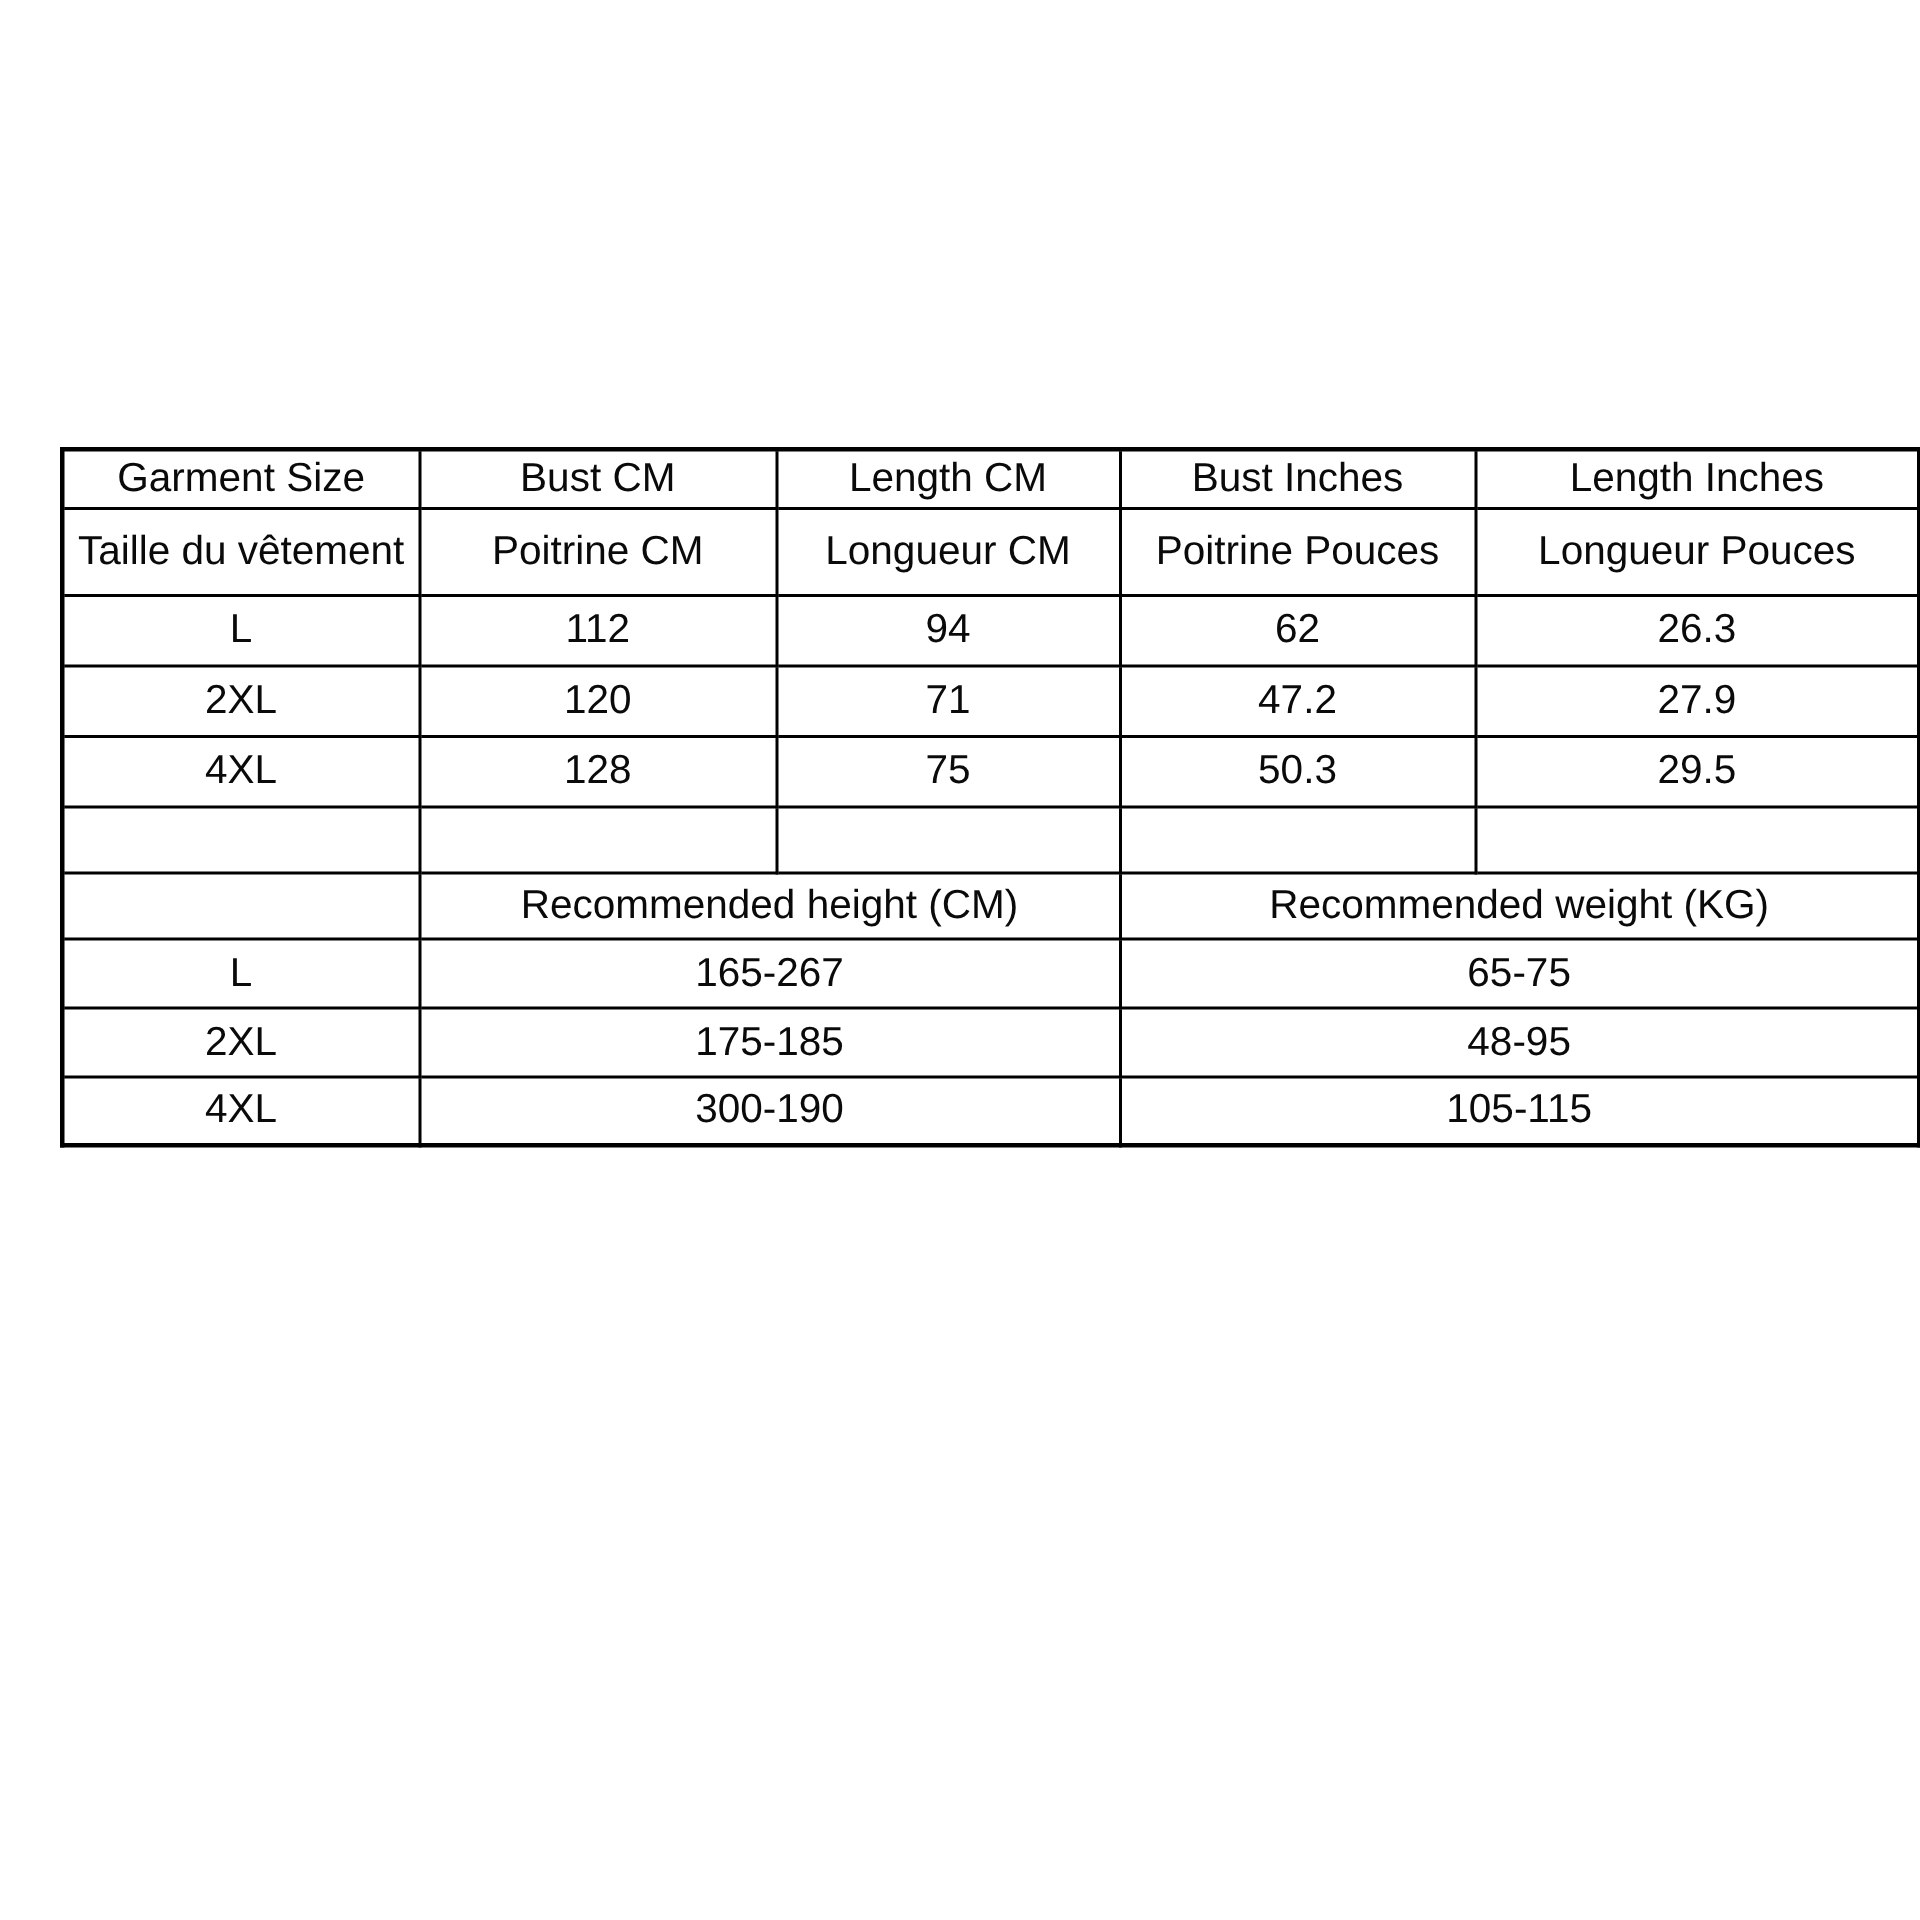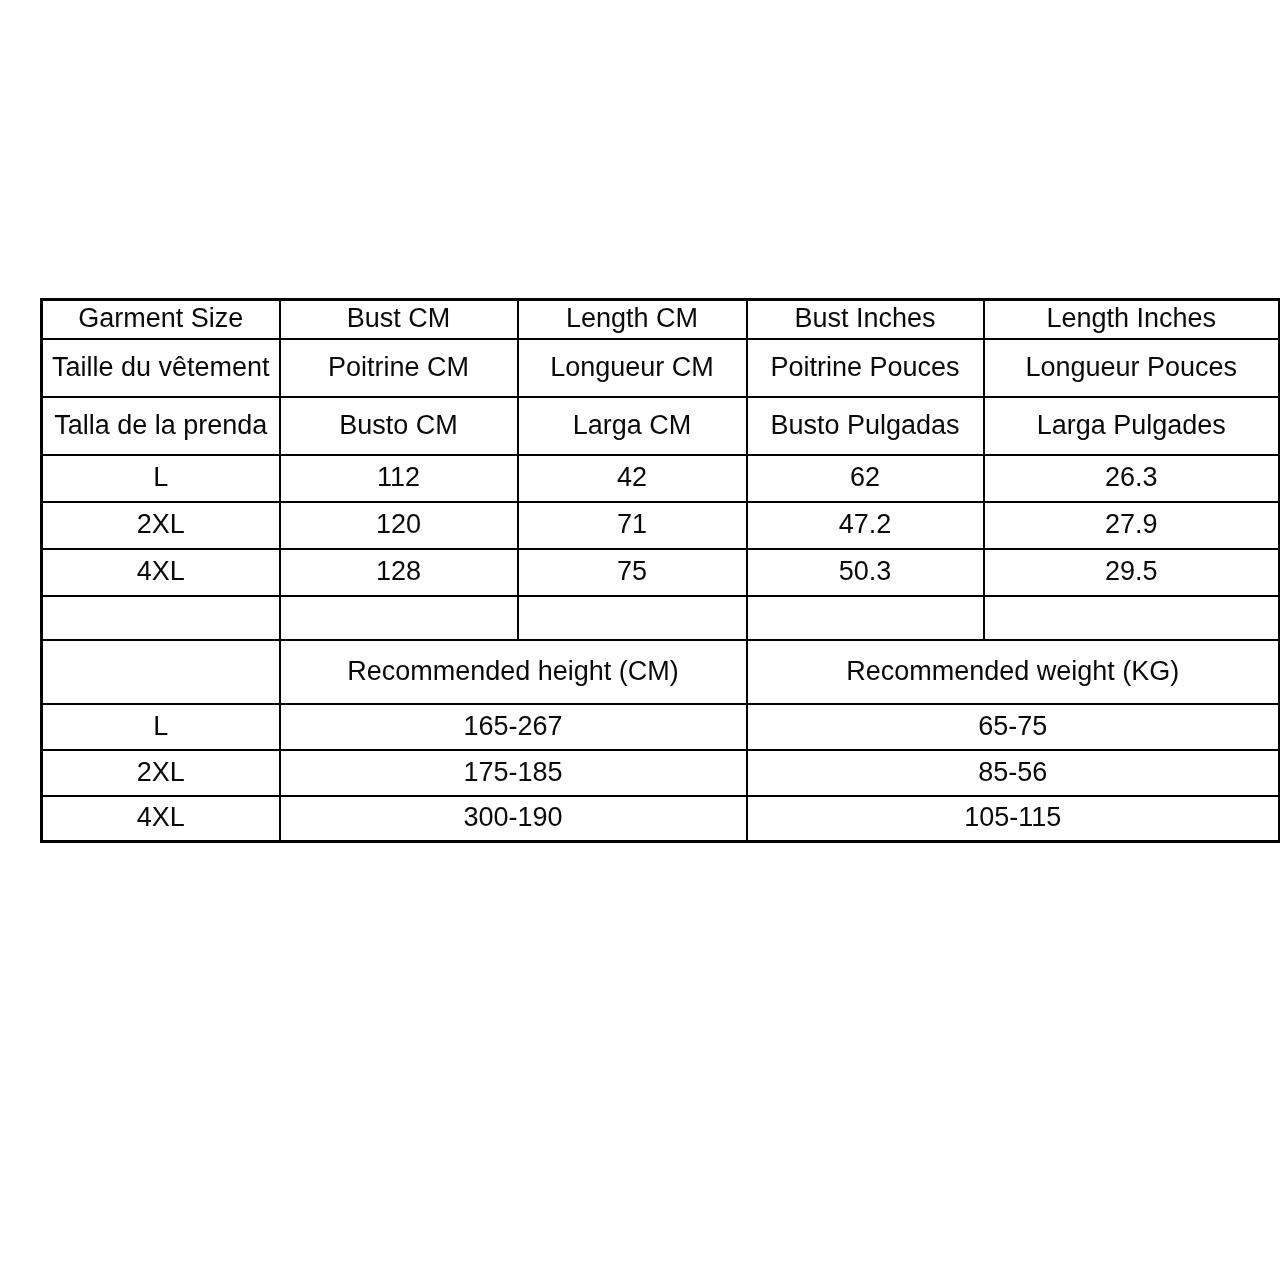--- a/index.html
+++ b/index.html
@@ -34,21 +34,21 @@
     line-height: 1.18;
     color: #0a0a0a;
     padding: 0 6px;
     overflow: hidden;
     white-space: normal;
   }
   tr.r-single  { height: 39px; }
   tr.r-double  { height: 58px; }
   tr.r-data    { height: 47px; }
   tr.r-spacer  { height: 44px; }
-  tr.r-rec-hdr { height: 64px; }
+  tr.r-rec-hdr { height: 44px; }
   tr.r-rec     { height: 46px; }
 </style>
 </head>
 <body>
 
 <div class="canvas">
   <table class="size-table">
     <colgroup>
       <col style="width:238px">
       <col style="width:238px">
@@ -69,32 +69,25 @@
 
       <tr class="r-double">
         <td>Taille du vêtement</td>
         <td>Poitrine CM</td>
         <td>Longueur CM</td>
         <td>Poitrine Pouces</td>
         <td>Longueur Pouces</td>
       </tr>
 
 
-      <tr class="r-double">
-        <td>Talla de la prenda</td>
-        <td>Busto CM</td>
-        <td>Larga CM</td>
-        <td>Busto Pulgadas</td>
-        <td>Larga Pulgades</td>
-      </tr>
 
       <tr class="r-data">
         <td>L</td>
         <td>112</td>
-        <td>42</td>
+        <td>94</td>
         <td>62</td>
         <td>26.3</td>
       </tr>
 
       <tr class="r-data">
         <td>2XL</td>
         <td>120</td>
         <td>71</td>
         <td>47.2</td>
         <td>27.9</td>
@@ -124,21 +117,21 @@
 
       <tr class="r-rec">
         <td>L</td>
         <td colspan="2">165-267</td>
         <td colspan="2">65-75</td>
       </tr>
 
       <tr class="r-rec">
         <td>2XL</td>
         <td colspan="2">175-185</td>
-        <td colspan="2">85-56</td>
+        <td colspan="2">48-95</td>
       </tr>
 
       <tr class="r-rec">
         <td>4XL</td>
         <td colspan="2">300-190</td>
         <td colspan="2">105-115</td>
       </tr>
     </tbody>
   </table>
 </div>

